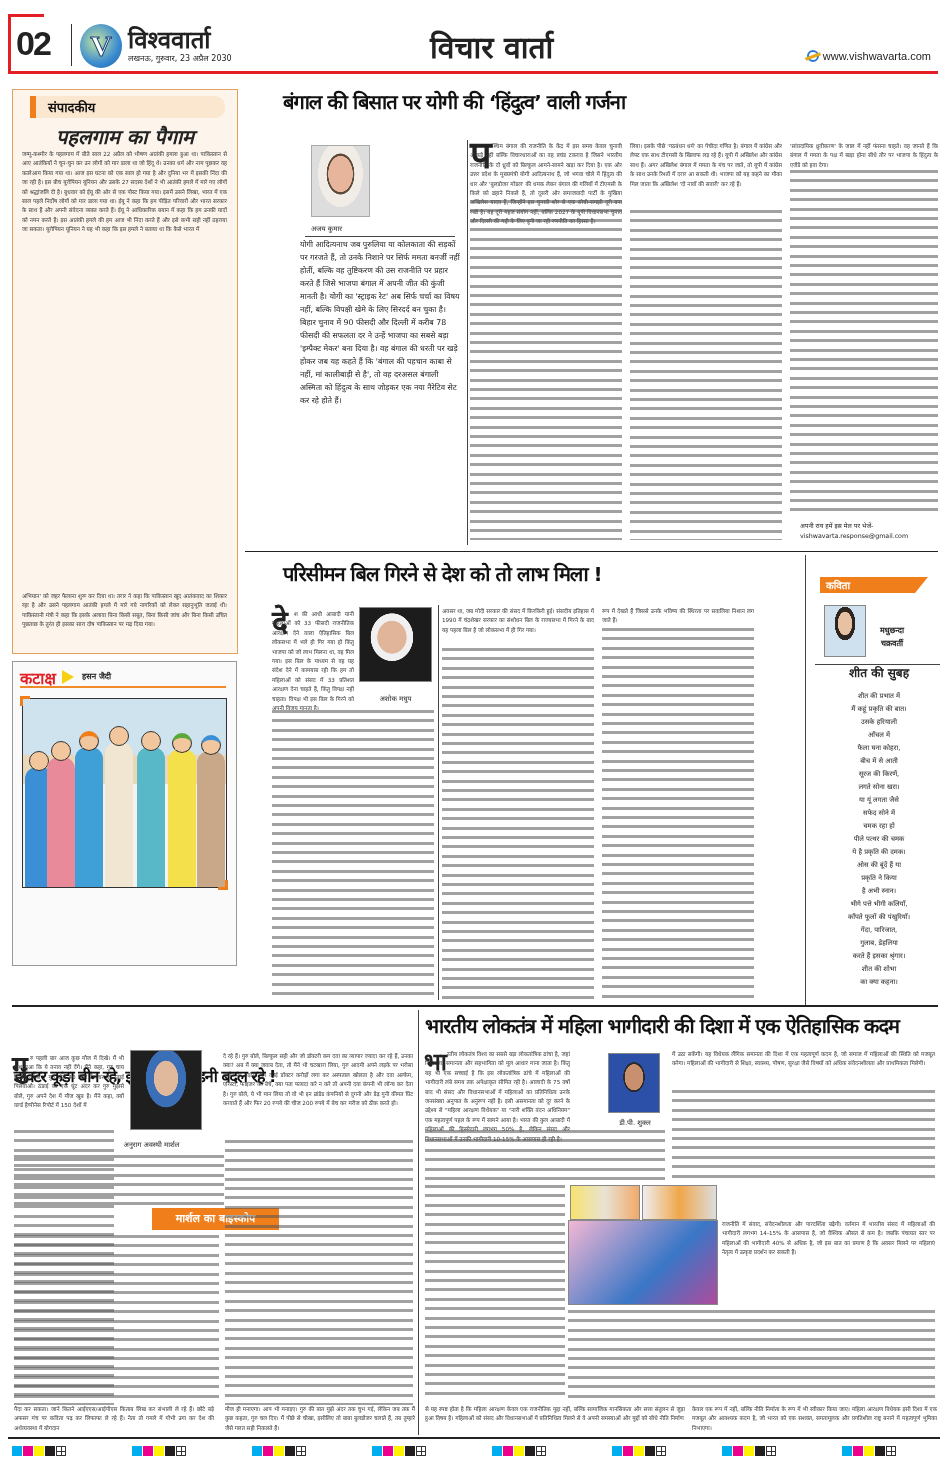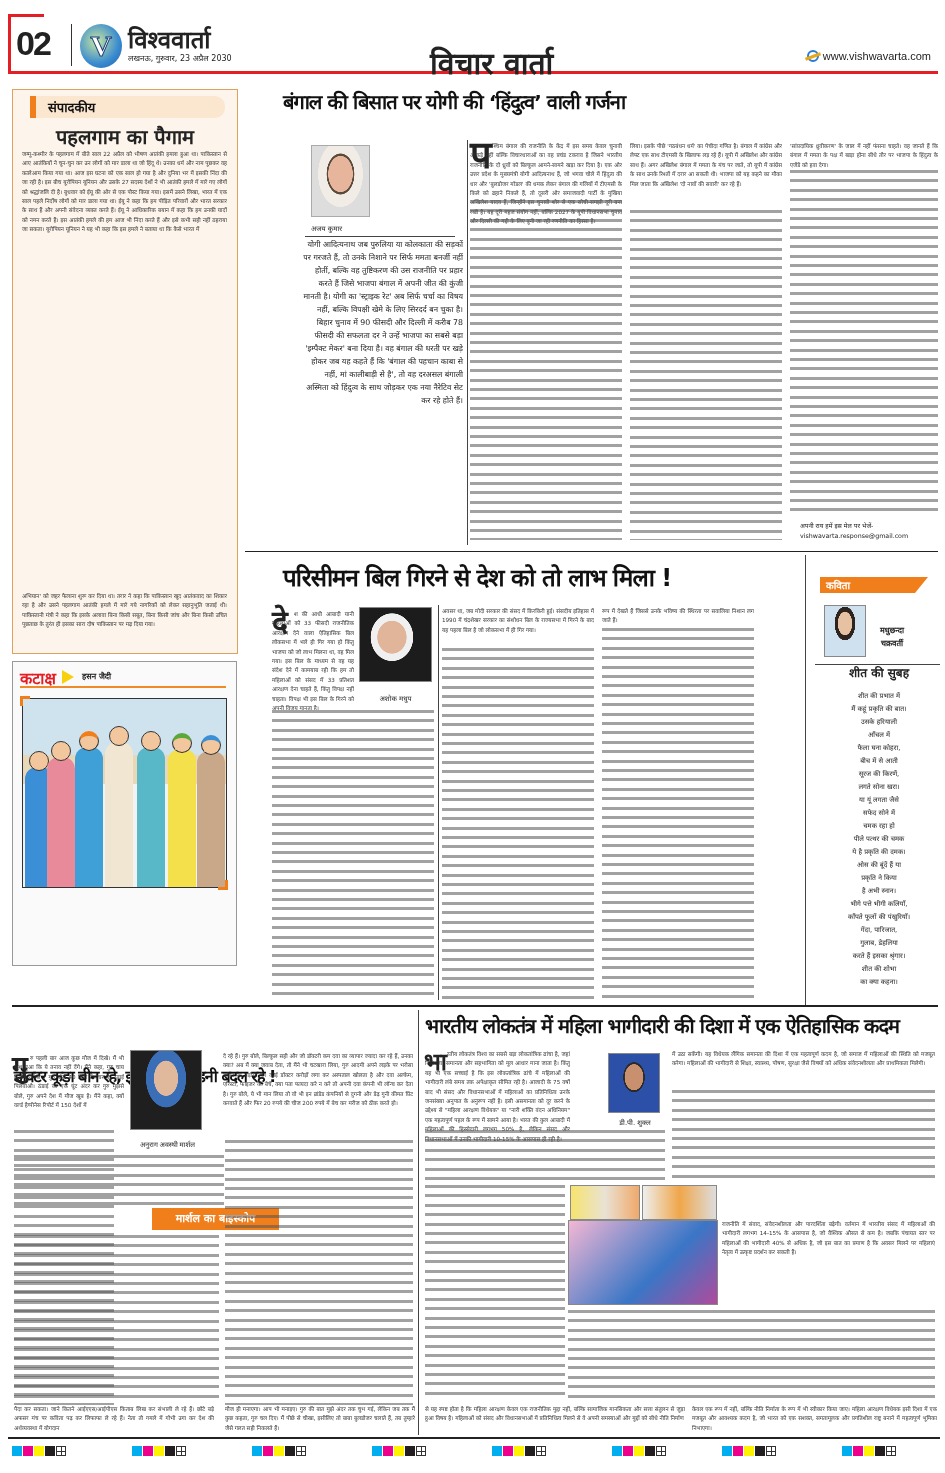--- a/index.html
+++ b/index.html
@@ -14,46 +14,46 @@
   
   .mast-border-top { left: 8px; top: 14px; width: 36px; height: 3px; background: #e31e24; }
   .mast-border-left { left: 8px; top: 14px; width: 3px; height: 60px; background: #e31e24; }
   .mast-border-bottom { left: 8px; top: 71px; width: 930px; height: 3px; background: #e31e24; }
   .page-num { left: 16px; top: 24px; font-size: 34px; font-weight: bold; font-family: "Liberation Sans", sans-serif; letter-spacing: -2px; }
   .mast-sep { left: 71px; top: 24px; width: 1px; height: 42px; background: #333; }
   .logo { left: 80px; top: 24px; width: 42px; height: 44px; border-radius: 50%; background: radial-gradient(circle at 40% 40%, #c8e6a0, #3a8bd0 60%, #1d5ea8); display:flex; align-items:center; justify-content:center; }
   .logo span { font-family: "Liberation Serif", serif; font-size: 30px; font-weight: bold; color: #fff; -webkit-text-stroke: 1px #1d3f7a; }
   .brand { left: 128px; top: 22px; font-size: 24px; font-weight: bold; }
   .dateline { left: 128px; top: 52px; font-size: 8px; }
-  .section-title { left: 430px; top: 42px; font-size: 30px; font-weight: bold; }
+  .section-title { left: 430px; top: 26px; font-size: 30px; font-weight: bold; }
   .site { right: 14px; top: 50px; font-size: 11px; font-family: "Liberation Sans", sans-serif; display:flex; align-items:center; gap:4px; }
   .ie-icon { width: 12px; height: 12px; border-radius: 50%; border: 2px solid #2a7bd5; position: relative; }
   .ie-icon::after { content:""; position:absolute; left:-4px; top:3px; width:16px; height:3px; background:#e6a91c; transform: rotate(-20deg); }
 
   
   .editorial { left: 12px; top: 89px; width: 226px; height: 565px; border: 1px solid #e0a060; background: #fdf5ec; }
   .ed-label { left: 30px; top: 96px; width: 195px; height: 22px; background: #fbe6cf; border-radius: 0 10px 10px 0; }
   .ed-label-bar { left: 30px; top: 96px; width: 6px; height: 22px; background: #f07e1b; }
   .ed-label-text { left: 48px; top: 98px; font-size: 13px; font-weight: bold; color: #111; }
-  .ed-title { left: 20px; top: 123px; width: 210px; text-align: center; font-size: 20px; font-weight: bold; }
+  .ed-title { left: 20px; top: 123px; width: 210px; text-align: center; font-size: 20px; font-weight: bold; font-style: italic; }
 
   
   .cartoon-box { left: 12px; top: 661px; width: 225px; height: 305px; border: 1px solid #999; background: #fafafa; }
   .cartoon-label { left: 20px; top: 667px; font-size: 16px; font-weight: bold; color: #e31e24; }
   .cartoon-arrow { left: 62px; top: 670px; width: 0; height: 0; border-top: 7px solid transparent; border-bottom: 7px solid transparent; border-left: 12px solid #f7d10f; }
   .cartoon-artist { left: 82px; top: 670px; font-size: 8px; font-weight: bold; }
   .cartoon-rule { left: 20px; top: 686px; width: 206px; height: 2px; background: #f08b2a; }
   .cartoon-img { left: 22px; top: 698px; width: 205px; height: 190px; background: linear-gradient(#cfe3ef 0 30%, #e8d8b8 30% 45%, #f2f2f2 45%); overflow: hidden; border: 1px solid #333; }
   .person { position: absolute; bottom: 0; width: 28px; border-radius: 12px 12px 0 0; }
   .person .head { position:absolute; top:-16px; left:4px; width:20px; height:20px; border-radius:50%; background:#f3c79d; border:1px solid #333; }
 
   
   .main-photo { left: 311px; top: 145px; width: 59px; height: 72px; background: radial-gradient(ellipse at 50% 40%, #e6b59b 0 30%, #5a4b3a 31% 34%, #f2ece6 35% 55%, #ddd 56%); border: 1px solid #aaa; }
   .main-caption { left: 311px; top: 224px; font-size: 7px; width: 130px; text-align: left; }
-  .pullquote { left: 300px; top: 238px; width: 163px; font-size: 7.8px; line-height: 13px; text-align: right; color: #222; }
+  .pullquote { left: 300px; top: 238px; width: 163px; font-size: 7.8px; line-height: 13px; color: #222; }
   .dropcap { font-size: 38px; font-weight: bold; line-height: 30px; }
 
   
   .kavita-tag { left: 820px; top: 577px; width: 108px; height: 16px; background: #f07e1b; clip-path: polygon(0 0, 100% 0, 88% 100%, 0 100%); }
   .kavita-text { left: 826px; top: 578px; font-size: 10px; font-weight: bold; color: #fff; }
   .kavita-photo { left: 824px; top: 605px; width: 42px; height: 52px; background: radial-gradient(ellipse at 50% 35%, #e7c2a2 0 25%, #2d2420 26% 36%, #cfe1ef 37%); border: 1px solid #888; }
   .kavita-author { left: 880px; top: 624px; font-size: 8px; line-height: 13px; text-align: center; font-weight: bold; }
   .poem-title { left: 820px; top: 664px; width: 118px; text-align: center; font-size: 12px; font-weight: bold; }
   .poem { left: 820px; top: 690px; width: 118px; text-align: center; font-size: 6.8px; line-height: 13px; }
 
@@ -140,21 +140,21 @@
 <div class="abs body-text" style="left:790px;top:142px;width:148px;height:375px;">'सांप्रदायिक ध्रुवीकरण' के जाल में नहीं फंसना चाहते। वह जानते हैं कि बंगाल में ममता के पक्ष में खड़ा होना सीधे तौर पर भाजपा के हिंदुत्व के एजेंडे को हवा देगा।</div>
 <div class="abs col-lines" style="left:470px;top:200px;width:152px;height:340px;"></div>
 <div class="abs col-lines" style="left:630px;top:210px;width:152px;height:330px;"></div>
 <div class="abs col-lines" style="left:790px;top:170px;width:148px;height:345px;"></div>
 <div class="abs feedback">
   <div>अपनी राय हमें इस मेल पर भेजें-</div>
   <div>vishwavarta.response@gmail.com</div>
 </div>
 <div class="hrule" style="left:245px;top:551px;width:693px;height:1px;"></div>
 
-<div class="abs headline" style="left:283px;top:560px;font-size:24px;">परिसीमन बिल गिरने से देश को तो लाभ मिला !</div>
+<div class="abs headline" style="left:283px;top:560px;font-size:20px;">परिसीमन बिल गिरने से देश को तो लाभ मिला !</div>
 <div class="abs dropcap" style="left:272px;top:607px;font-size:30px;">दे</div>
 <div class="abs body-text" style="left:272px;top:610px;width:82px;height:100px;text-indent:22px;">श की आधी आबादी यानी महिलाओं को 33 फीसदी राजनीतिक आरक्षण देने वाला ऐतिहासिक बिल लोकसभा में भले ही गिर गया हो किंतु भाजपा को जो लाभ मिलना था, वह मिल गया। इस बिल के माध्यम से वह यह संदेश देने में कामयाब रही कि हम तो महिलाओं को संसद में 33 प्रतिशत आरक्षण देना चाहते हैं, किंतु विपक्ष नहीं चाहता। विपक्ष भी इस बिल के गिरने को अपनी विजय मानता है।</div>
 <div class="abs photo-gen" style="left:359px;top:607px;width:73px;height:75px;background:radial-gradient(ellipse at 45% 40%, #e0b59a 0 26%, #f0f0f0 27% 38%, #1c1c1c 39%);"></div>
 <div class="abs caption" style="left:359px;top:694px;width:73px;">अशोक मधुप</div>
 <div class="abs col-lines" style="left:272px;top:710px;width:162px;height:290px;"></div>
 <div class="vrule" style="left:438px;top:605px;height:395px;"></div>
 <div class="abs body-text" style="left:442px;top:607px;width:152px;height:40px;">अवसर था, जब मोदी सरकार की संसद में किरकिरी हुई। संसदीय इतिहास में 1990 में चंद्रशेखर सरकार का संशोधन बिल के राज्यसभा में गिरने के बाद यह पहला बिल है जो लोकसभा में ही गिर गया।</div>
 <div class="abs col-lines" style="left:442px;top:648px;width:152px;height:352px;"></div>
 <div class="abs body-text" style="left:602px;top:607px;width:152px;height:20px;">रूप में देखते हैं जिससे उनके भविष्य की स्थिरता पर सवालिया निशान लग जाते हैं।</div>
 <div class="abs col-lines" style="left:602px;top:628px;width:152px;height:372px;"></div>
@@ -194,21 +194,21 @@
   <div>शीत की शोभा</div>
   <div>का क्या कहना।</div>
 </div>
 
 <div class="hrule" style="left:12px;top:1005px;width:926px;"></div>
 
 <div class="abs headline" style="left:14px;top:1065px;font-size:16px;">डॉक्टर कूड़ा बीन रहे, झोलाछाप किडनी बदल रहे !</div>
 <div class="abs dropcap" style="left:12px;top:1052px;font-size:28px;">गु</div>
 <div class="abs body-text" style="left:14px;top:1054px;width:110px;height:75px;text-indent:16px;">रु पहली बार आज कुछ मौज में दिखे। मैं भी खुश हुआ कि ये तनाव नहीं देंगे। मैंने कहा, गुरु चाय पियोगे कॉफी ? गुरु बोले 40 डिग्री टेंपरेचर है, ठंडाई पिलवाओ। ठंडाई का एक घूंट अंदर कर गुरु मुझसे बोले, गुरु अपने देश में मौज खूब है। मैंने कहा, क्यों वर्ल्ड हैप्पीनेस रिपोर्ट में 150 देशों में</div>
 <div class="abs photo-gen" style="left:130px;top:1050px;width:72px;height:80px;background:radial-gradient(ellipse at 50% 35%, #e0b89c 0 24%, #3a6fb8 25% 40%, #1f1f1f 41%);"></div>
-<div class="abs caption" style="left:120px;top:1140px;width:95px;font-family:Liberation Serif, serif;">अनुराग अवस्थी मार्शल</div>
+<div class="abs caption" style="left:104px;top:1140px;width:95px;">अनुराग अवस्थी मार्शल</div>
 <div class="abs col-lines" style="left:14px;top:1130px;width:100px;height:275px;"></div>
 <div class="abs col-lines" style="left:14px;top:1155px;width:210px;height:50px;"></div>
 <div class="abs marshal-box">मार्शल का बाइस्कोप</div>
 <div class="abs body-text" style="left:223px;top:1052px;width:190px;height:130px;">दे रहे हैं। गुरु बोले, बिल्कुल सही और जो डॉक्टरी कम दवा का व्यापार ज्यादा कर रहे हैं, उनका क्या? अब मैं क्या जवाब देता, तो मैंने भी चटखारा लिया, गुरु आदमी अपने लड़के पर भरोसा करेगा या पड़ोसी के। कोई डॉक्टर करोड़ों लगा कर अस्पताल खोलता है और दवा अल्केम, एरिस्टो, फाइजर की बेचे, क्या पता फायदा करे न करे तो अपनी दवा कंपनी भी लॉन्च कर देता है। गुरु बोले, ये भी मान लिया तो वो भी इन ब्रांडेड कंपनियों से दुगनी और डेढ़ गुनी कीमत प्रिंट करवाते हैं और फिर 20 रुपये की चीज 200 रुपये में बेच कर मरीज को ठीक करते हो।</div>
 <div class="abs col-lines" style="left:225px;top:1140px;width:188px;height:265px;"></div>
 <div class="abs col-lines" style="left:14px;top:1235px;width:205px;height:165px;"></div>
 <div class="abs body-text" style="left:14px;top:1405px;width:200px;height:28px;">पैदा कर सकता। जाने कितने आईएएस/आईपीएस किताब लिख कर संभाली ले रहे हैं। छोटे बड़े अफसर मंच पर कविता पढ़ कर लिफाफा ले रहे हैं। नेता तो गमले में गोभी उगा कर देश की अर्थव्यवस्था में योगदान</div>
 <div class="abs body-text" style="left:225px;top:1405px;width:190px;height:28px;">मौज ही मनाएगा। आप भी मनाइए। गुरु की बात मुझे अंदर तक चुभ गई, लेकिन जब तक मैं कुछ कहता, गुरु चल दिए। मैं पीछे से चीखा, इसीलिए तो बाबा बुलडोजर चलाते हैं, तब तुम्हारे जैसे गलत सही निकलते हैं।</div>
 <div class="vrule" style="left:418px;top:1010px;height:425px;"></div>
 

